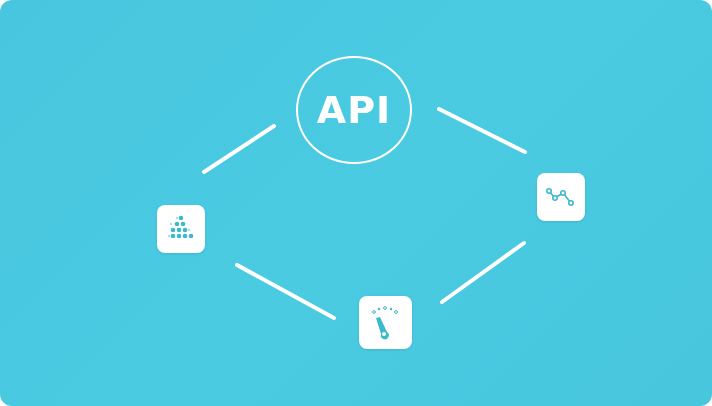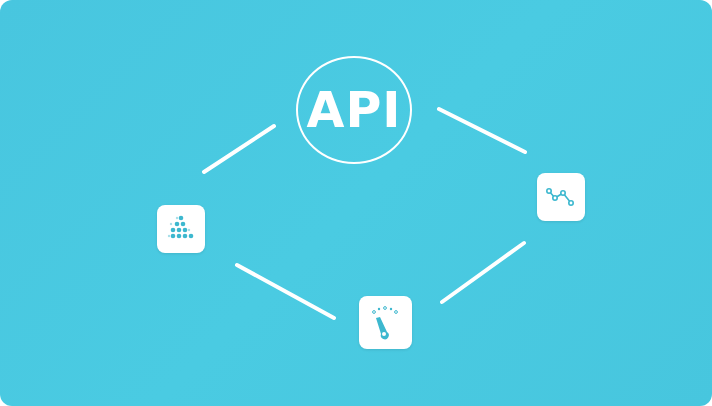--- a/index.html
+++ b/index.html
@@ -19,21 +19,21 @@
       box-sizing: border-box;
       border: 2px solid #ffffff;
       border-radius: 50%;
       display: flex; align-items: center; justify-content: center;
     }
     .api-circle { width: 116px; height: 108px; left: 296px; top: 56px; }
     .api-label {
       color: #ffffff;
       font-family: "DejaVu Sans", sans-serif;
       font-weight: bold;
-      font-size: 49px;
+      font-size: 38px;
       letter-spacing: 1px;
       margin-top: 0px;
       text-align: center;
     }
     .node {
       position: absolute;
       width: 48px; height: 48px;
       background: #ffffff;
       border-radius: 8px;
       box-shadow: 0 1px 3px rgba(0,0,0,0.10);

